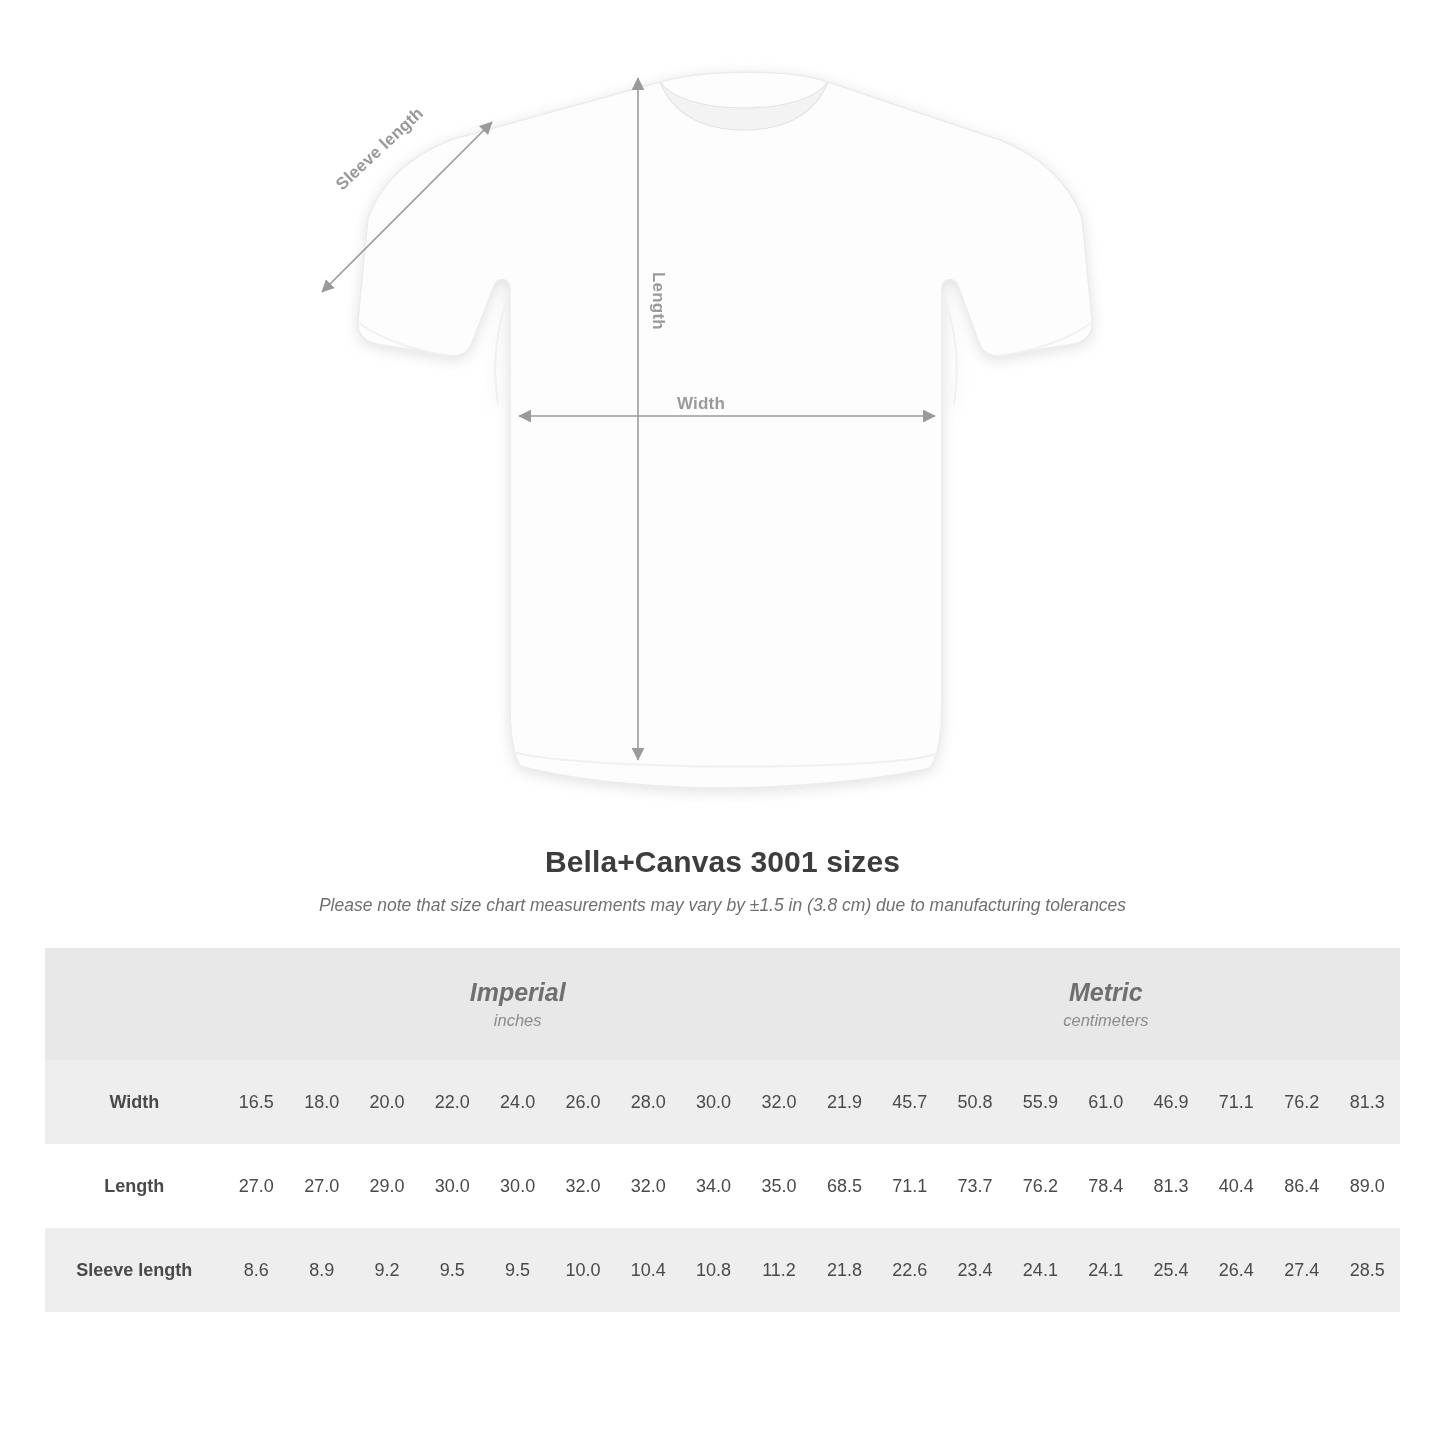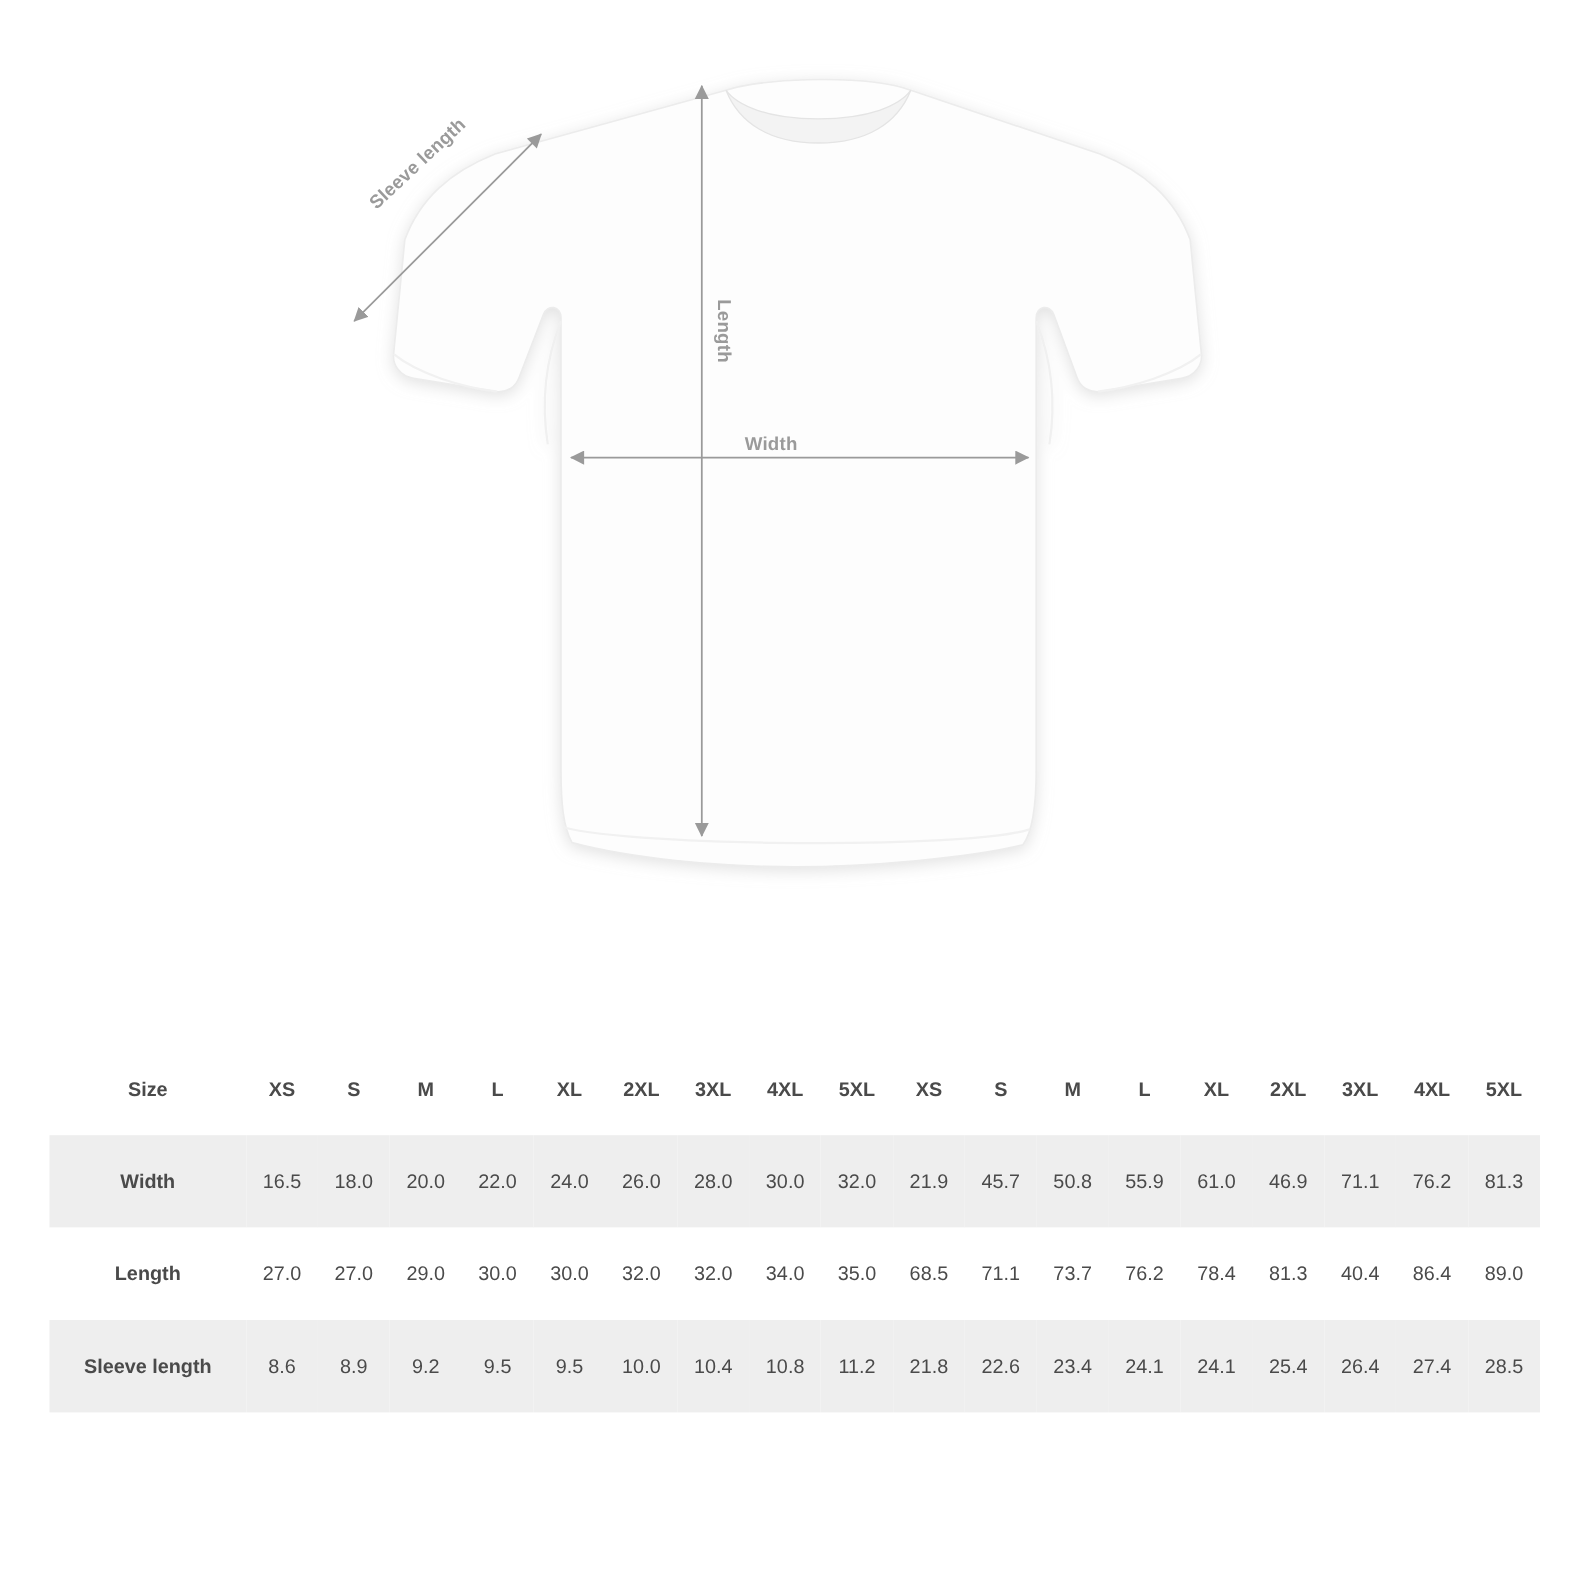--- a/index.html
+++ b/index.html
@@ -184,20 +184,24 @@
         <line x1="519" y1="416" x2="935" y2="416" stroke="#9a9a9a" stroke-width="1.6" marker-start="url(#arrow-start)" marker-end="url(#arrow-end)"></line>
         <line x1="492" y1="122" x2="322" y2="292" stroke="#9a9a9a" stroke-width="1.6" marker-start="url(#arrow-start)" marker-end="url(#arrow-end)"></line>
       </g>
     </svg>
 
     <div class="dim-label" id="label-sleeve">Sleeve length</div>
     <div class="dim-label" id="label-length">Length</div>
     <div class="dim-label" id="label-width">Width</div>
   </div>
 
+  <div id="title-block">
+    <h1 id="chart-title">Bella+Canvas 3001 sizes</h1>
+    <p id="chart-note">Please note that size chart measurements may vary by ±1.5 in (3.8 cm) due to manufacturing tolerances</p>
+  </div>
 
   <table id="size-table">
     <colgroup>
       <col class="firstcol">
       <col class="sizecol">
         <col class="sizecol">
         <col class="sizecol">
         <col class="sizecol">
         <col class="sizecol">
       <col class="sizecol">
@@ -208,42 +212,32 @@
         <col class="sizecol">
         <col class="sizecol">
         <col class="sizecol">
         <col class="sizecol">
       <col class="sizecol">
         <col class="sizecol">
         <col class="sizecol">
         <col class="sizecol">
     </colgroup>
     <tbody>
-
-      <tr class="r-size">
-        <td class="row-head">Size</td>
-        <td class="cell">XS</td>
-        <td class="cell">S</td>
-        <td class="cell">M</td>
-        <td class="cell">L</td>
-        <td class="cell">XL</td>
-        <td class="cell">2XL</td>
-        <td class="cell">3XL</td>
-        <td class="cell">4XL</td>
-        <td class="cell">5XL</td>
-        <td class="cell">XS</td>
-        <td class="cell">S</td>
-        <td class="cell">M</td>
-        <td class="cell">L</td>
-        <td class="cell">XL</td>
-        <td class="cell">2XL</td>
-        <td class="cell">3XL</td>
-        <td class="cell">4XL</td>
-        <td class="cell">5XL</td>
+      <tr>
+        <td class="unit-head"></td>
+        <td class="unit-head" colspan="9">
+          <div class="unit-name">Imperial</div>
+          <div class="unit-sub">inches</div>
+        </td>
+        <td class="unit-head" colspan="9">
+          <div class="unit-name">Metric</div>
+          <div class="unit-sub">centimeters</div>
+        </td>
       </tr>
+
 
       <tr class="r-width">
         <td class="row-head">Width</td>
         <td class="cell">16.5</td>
         <td class="cell">18.0</td>
         <td class="cell">20.0</td>
         <td class="cell">22.0</td>
         <td class="cell">24.0</td>
         <td class="cell">26.0</td>
         <td class="cell">28.0</td>

